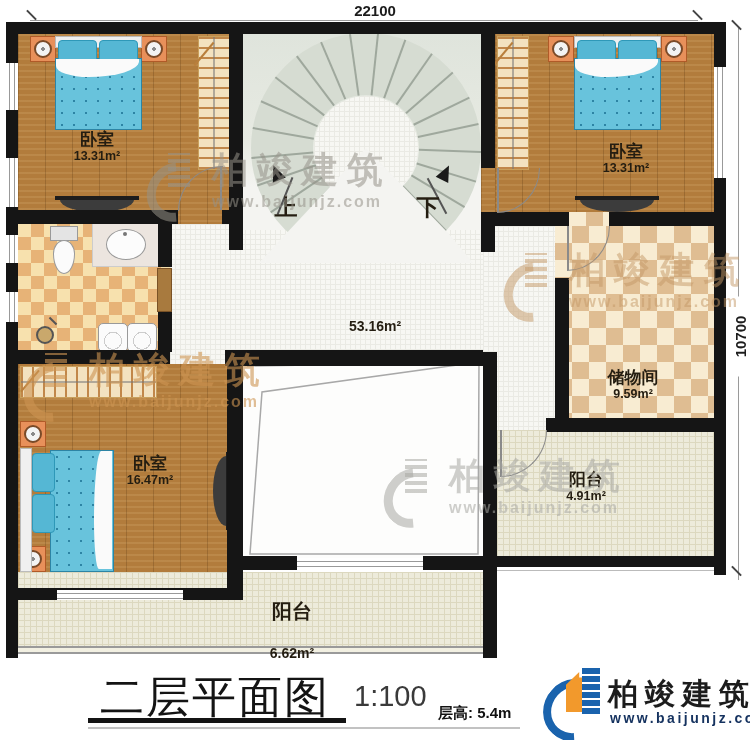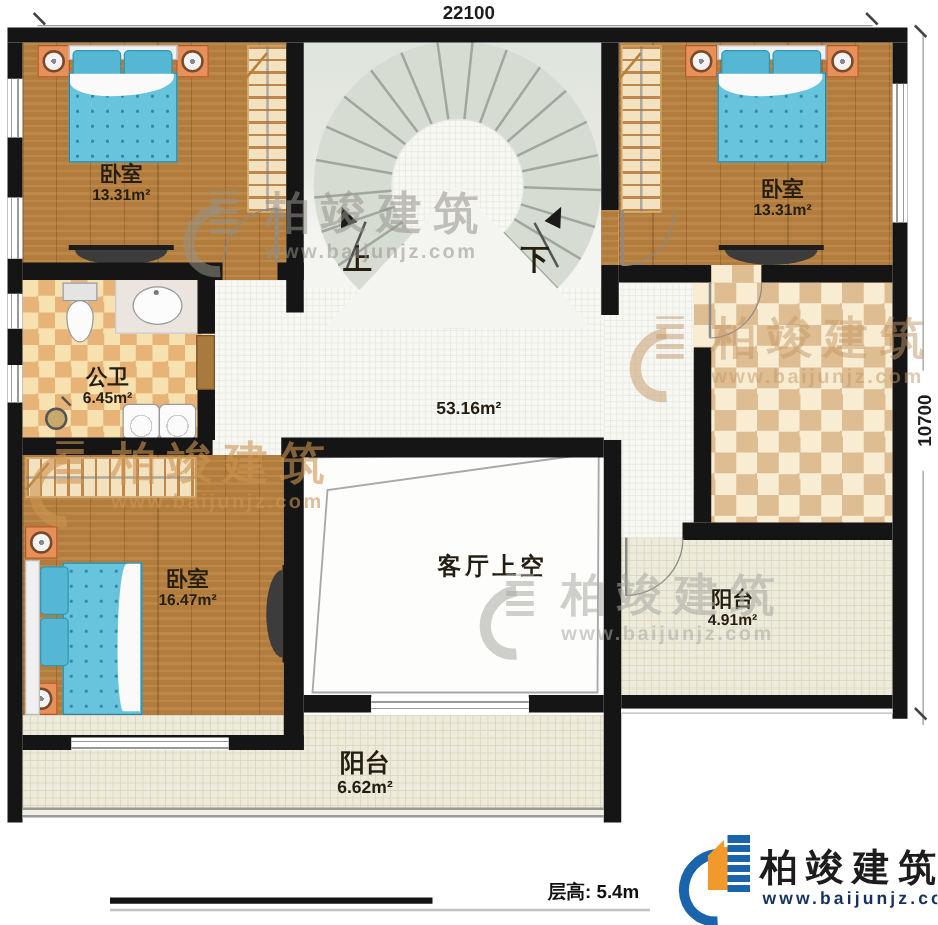--- a/index.html
+++ b/index.html
@@ -218,37 +218,36 @@
   <div class="a leaf" style="left:500px;top:430px;width:2px;height:46px;"></div>
 
   <div class="rlabel" style="left:47px;top:130px;width:100px;">
     <div class="rname">卧室</div>
     <div class="rarea">13.31m²</div>
   </div>
   <div class="rlabel" style="left:576px;top:142px;width:100px;">
     <div class="rname">卧室</div>
     <div class="rarea">13.31m²</div>
   </div>
-  <div class="rlabel" style="left:36px;top:292px;width:100px;">
-    <div class="rname">公卫</div>
-    <div class="rarea">6.45m²</div>
-  </div>
   <div class="rlabel" style="left:330px;top:318px;width:90px;font-size:14px;">53.16m²</div>
+  <div class="rlabel" style="left:583px;top:368px;width:100px;">
+    <div class="rname">储物间</div>
+    <div class="rarea">9.59m²</div>
+  </div>
   <div class="rlabel" style="left:100px;top:454px;width:100px;">
     <div class="rname">卧室</div>
     <div class="rarea">16.47m²</div>
   </div>
-  <div class="rlabel" style="left:324px;top:440px;width:140px;font-size:19px;letter-spacing:3px;">客厅上空</div>
   <div class="rlabel" style="left:536px;top:470px;width:100px;">
     <div class="rname">阳台</div>
     <div class="rarea">4.91m²</div>
   </div>
   <div class="rlabel" style="left:242px;top:600px;width:100px;">
     <div class="rname" style="font-size:20px;line-height:22px;">阳台</div>
-    <div class="rarea" style="font-size:14px;">6.62m²</div>
+    <div class="rarea" style="font-size:14px;margin-top:24px;">6.62m²</div>
   </div>
 
   <div class="dline" style="left:30px;top:20px;width:668px;height:1px;"></div>
   <div class="tick" style="left:25px;top:14px;"></div>
   <div class="tick" style="left:691px;top:14px;"></div>
   <div class="dim" style="left:338px;top:2px;width:74px;text-align:center;background:#fff;">22100</div>
   <div class="dline" style="left:738px;top:28px;width:1px;height:552px;"></div>
   <div class="tick" style="left:730px;top:24px;"></div>
   <div class="tick" style="left:730px;top:570px;"></div>
   <div class="dim" style="left:700px;top:328px;width:80px;text-align:center;background:#fff;transform:rotate(-90deg);">10700</div>
@@ -287,22 +286,24 @@
     <div class="wm-logo">
         <div class="wm-swoosh"></div>
         <div class="wm-bars"></div>
       </div>
     <div>
       <div class="wm-brand">柏竣建筑</div>
       <div class="wm-url">www.baijunjz.com</div>
     </div>
   </div>
 
+  <div class="a" style="left:100px;top:668px;font-size:44px;font-weight:500;letter-spacing:2px;color:#141414;">二层平面图</div>
   <div class="a" style="left:88px;top:718px;width:258px;height:5px;background:#141414;"></div>
   <div class="a" style="left:88px;top:727px;width:432px;height:2px;background:#c2c2c2;"></div>
+  <div class="a" style="left:354px;top:680px;font-size:29px;color:#3a3a3a;">1:100</div>
   <div class="a" style="left:438px;top:704px;font-size:15px;font-weight:bold;color:#111;white-space:nowrap;z-index:5;">
     <span>层高: </span><span>5.4m</span>
   </div>
 
   <div class="a" style="left:542px;top:666px;width:200px;height:70px;">
     <div class="a" style="left:2px;top:12px;width:44px;height:48px;border:8px solid #1a63ad;border-radius:50%;border-top-color:transparent;border-right-color:transparent;transform:rotate(42deg);"></div>
     <div class="a" style="left:24px;top:6px;width:24px;height:40px;background:#f2992c;clip-path:polygon(0 32%,55% 0,55% 14%,100% 14%,100% 100%,0 100%);"></div>
     <div class="a" style="left:40px;top:2px;width:18px;height:48px;background:repeating-linear-gradient(180deg,#1a63ad 0 6px,#ffffff 6px 8px);"></div>
     <div class="a" style="left:66px;top:8px;font-size:30px;font-weight:bold;letter-spacing:7px;color:#1c1c1c;white-space:nowrap;">柏竣建筑</div>
     <div class="a" style="left:68px;top:44px;font-size:14px;font-weight:bold;letter-spacing:2.5px;color:#15325f;white-space:nowrap;">www.baijunjz.com</div>

